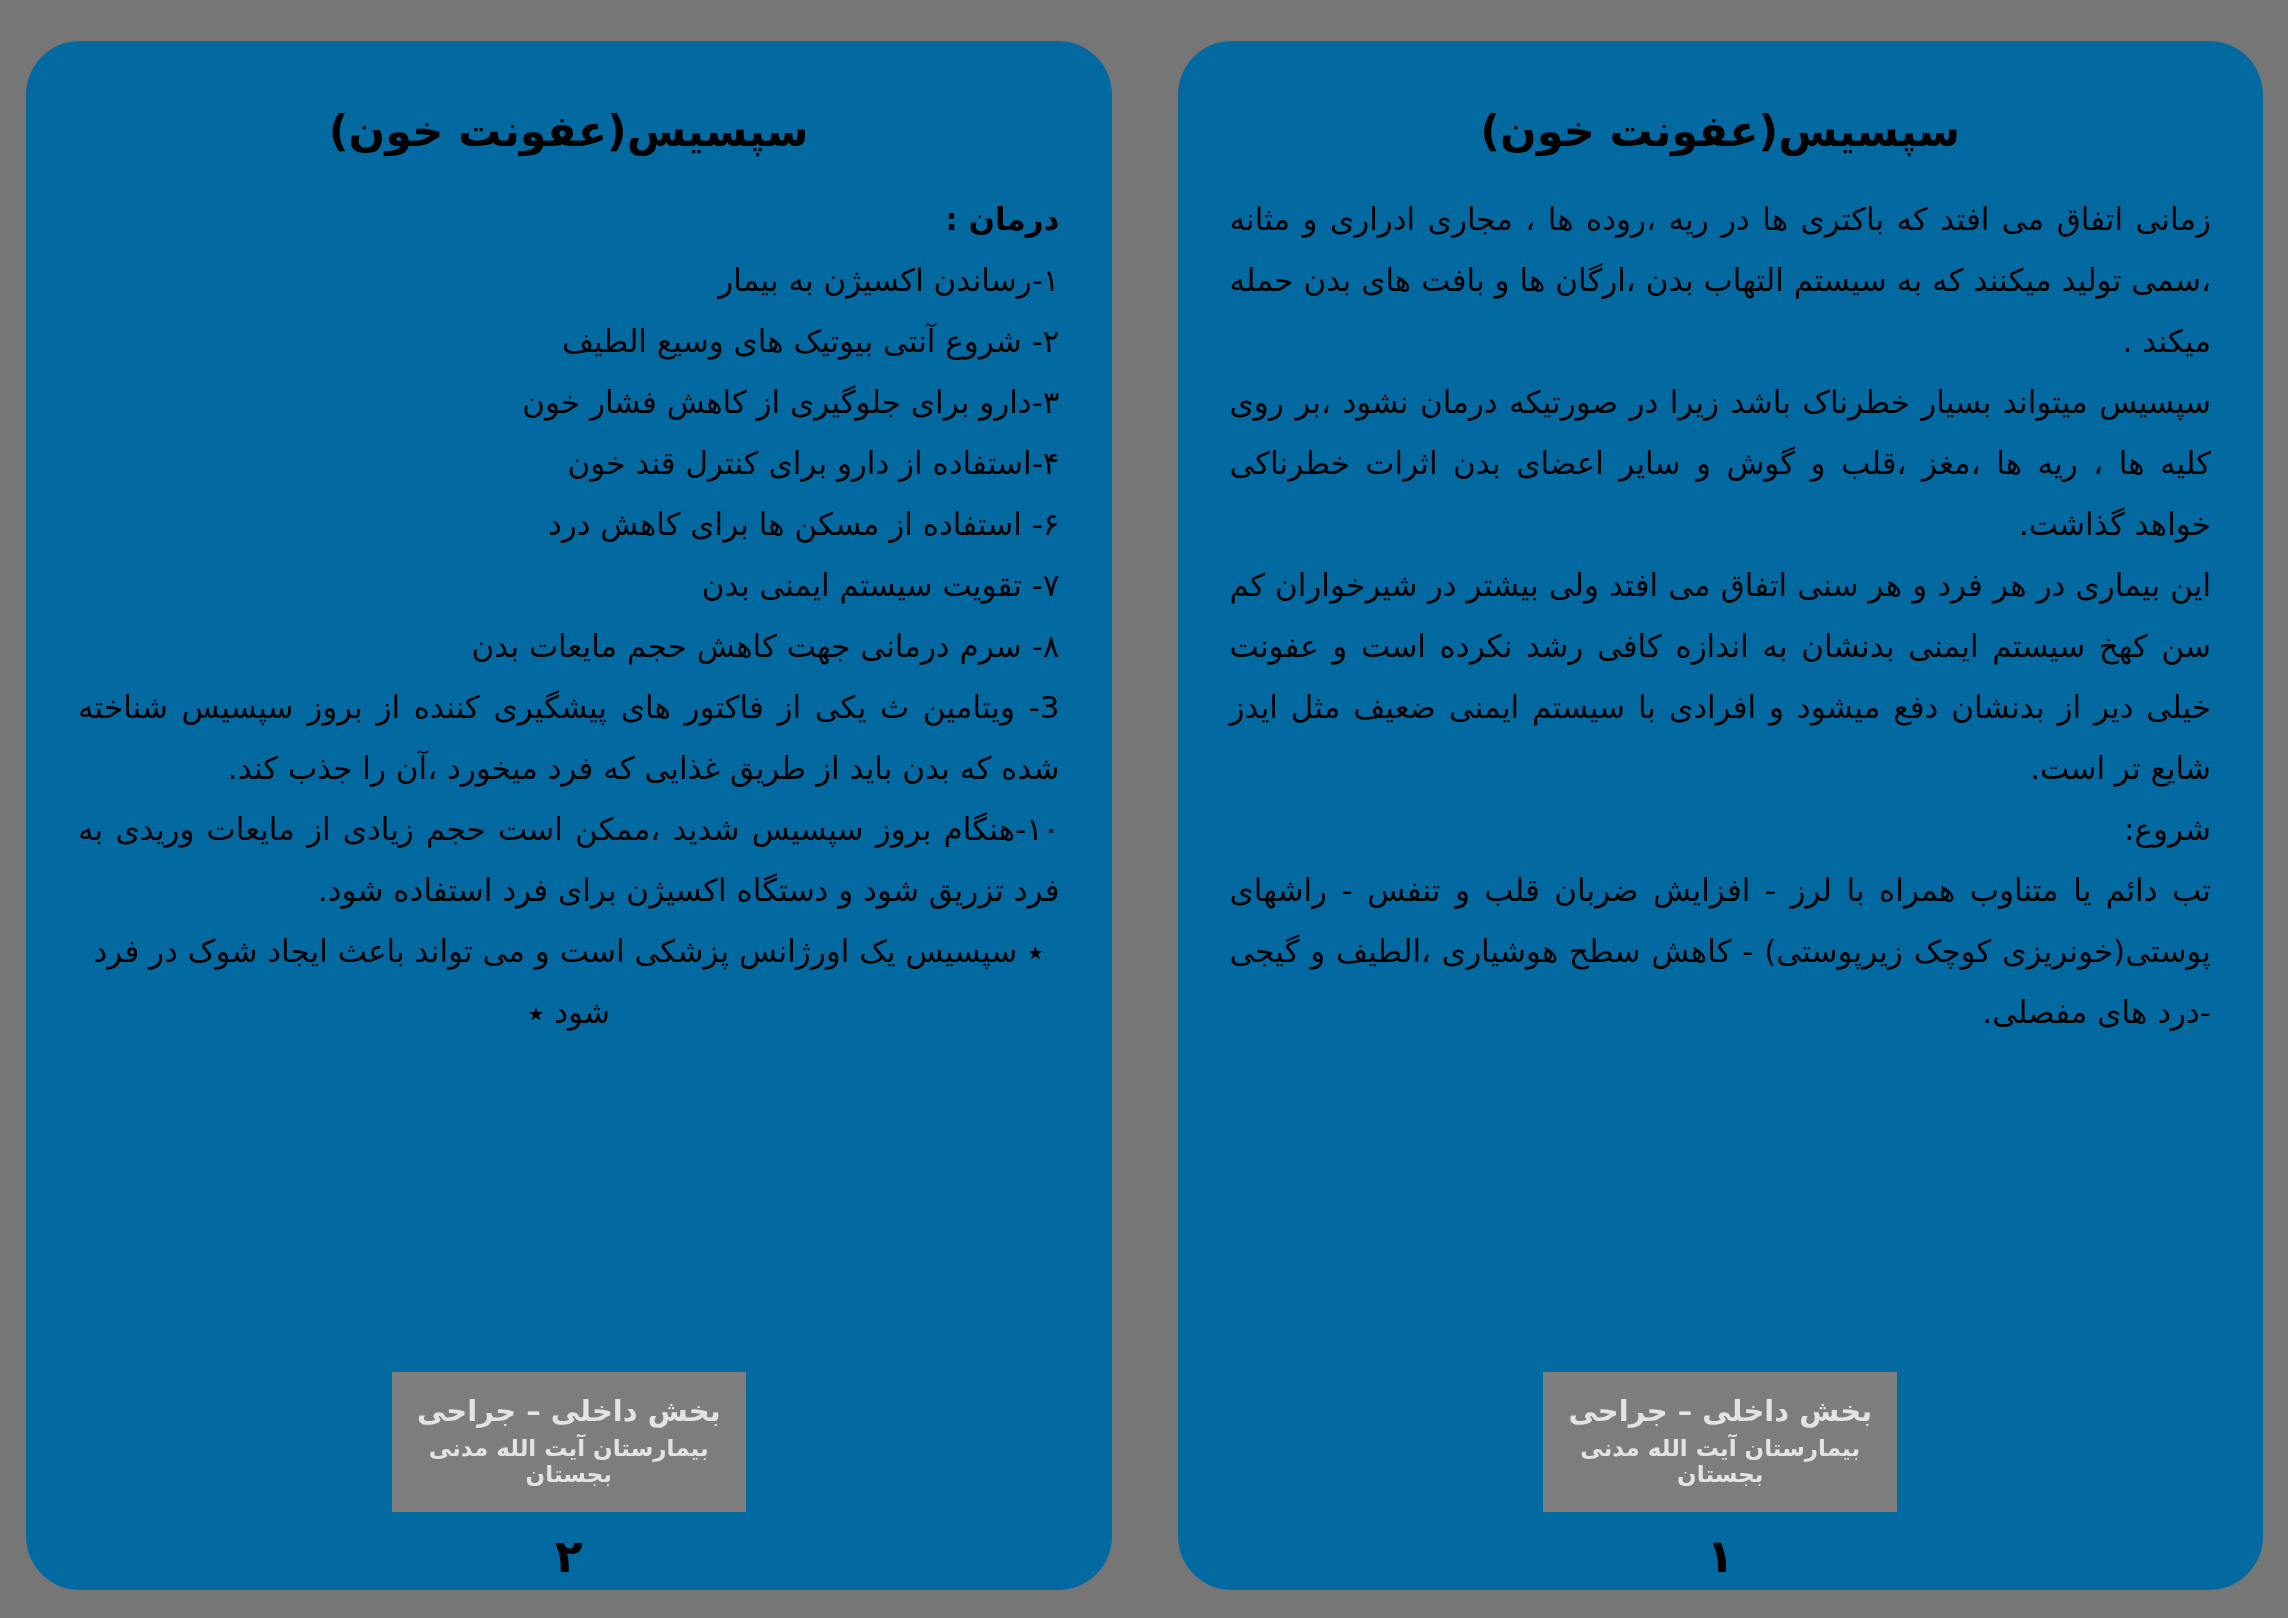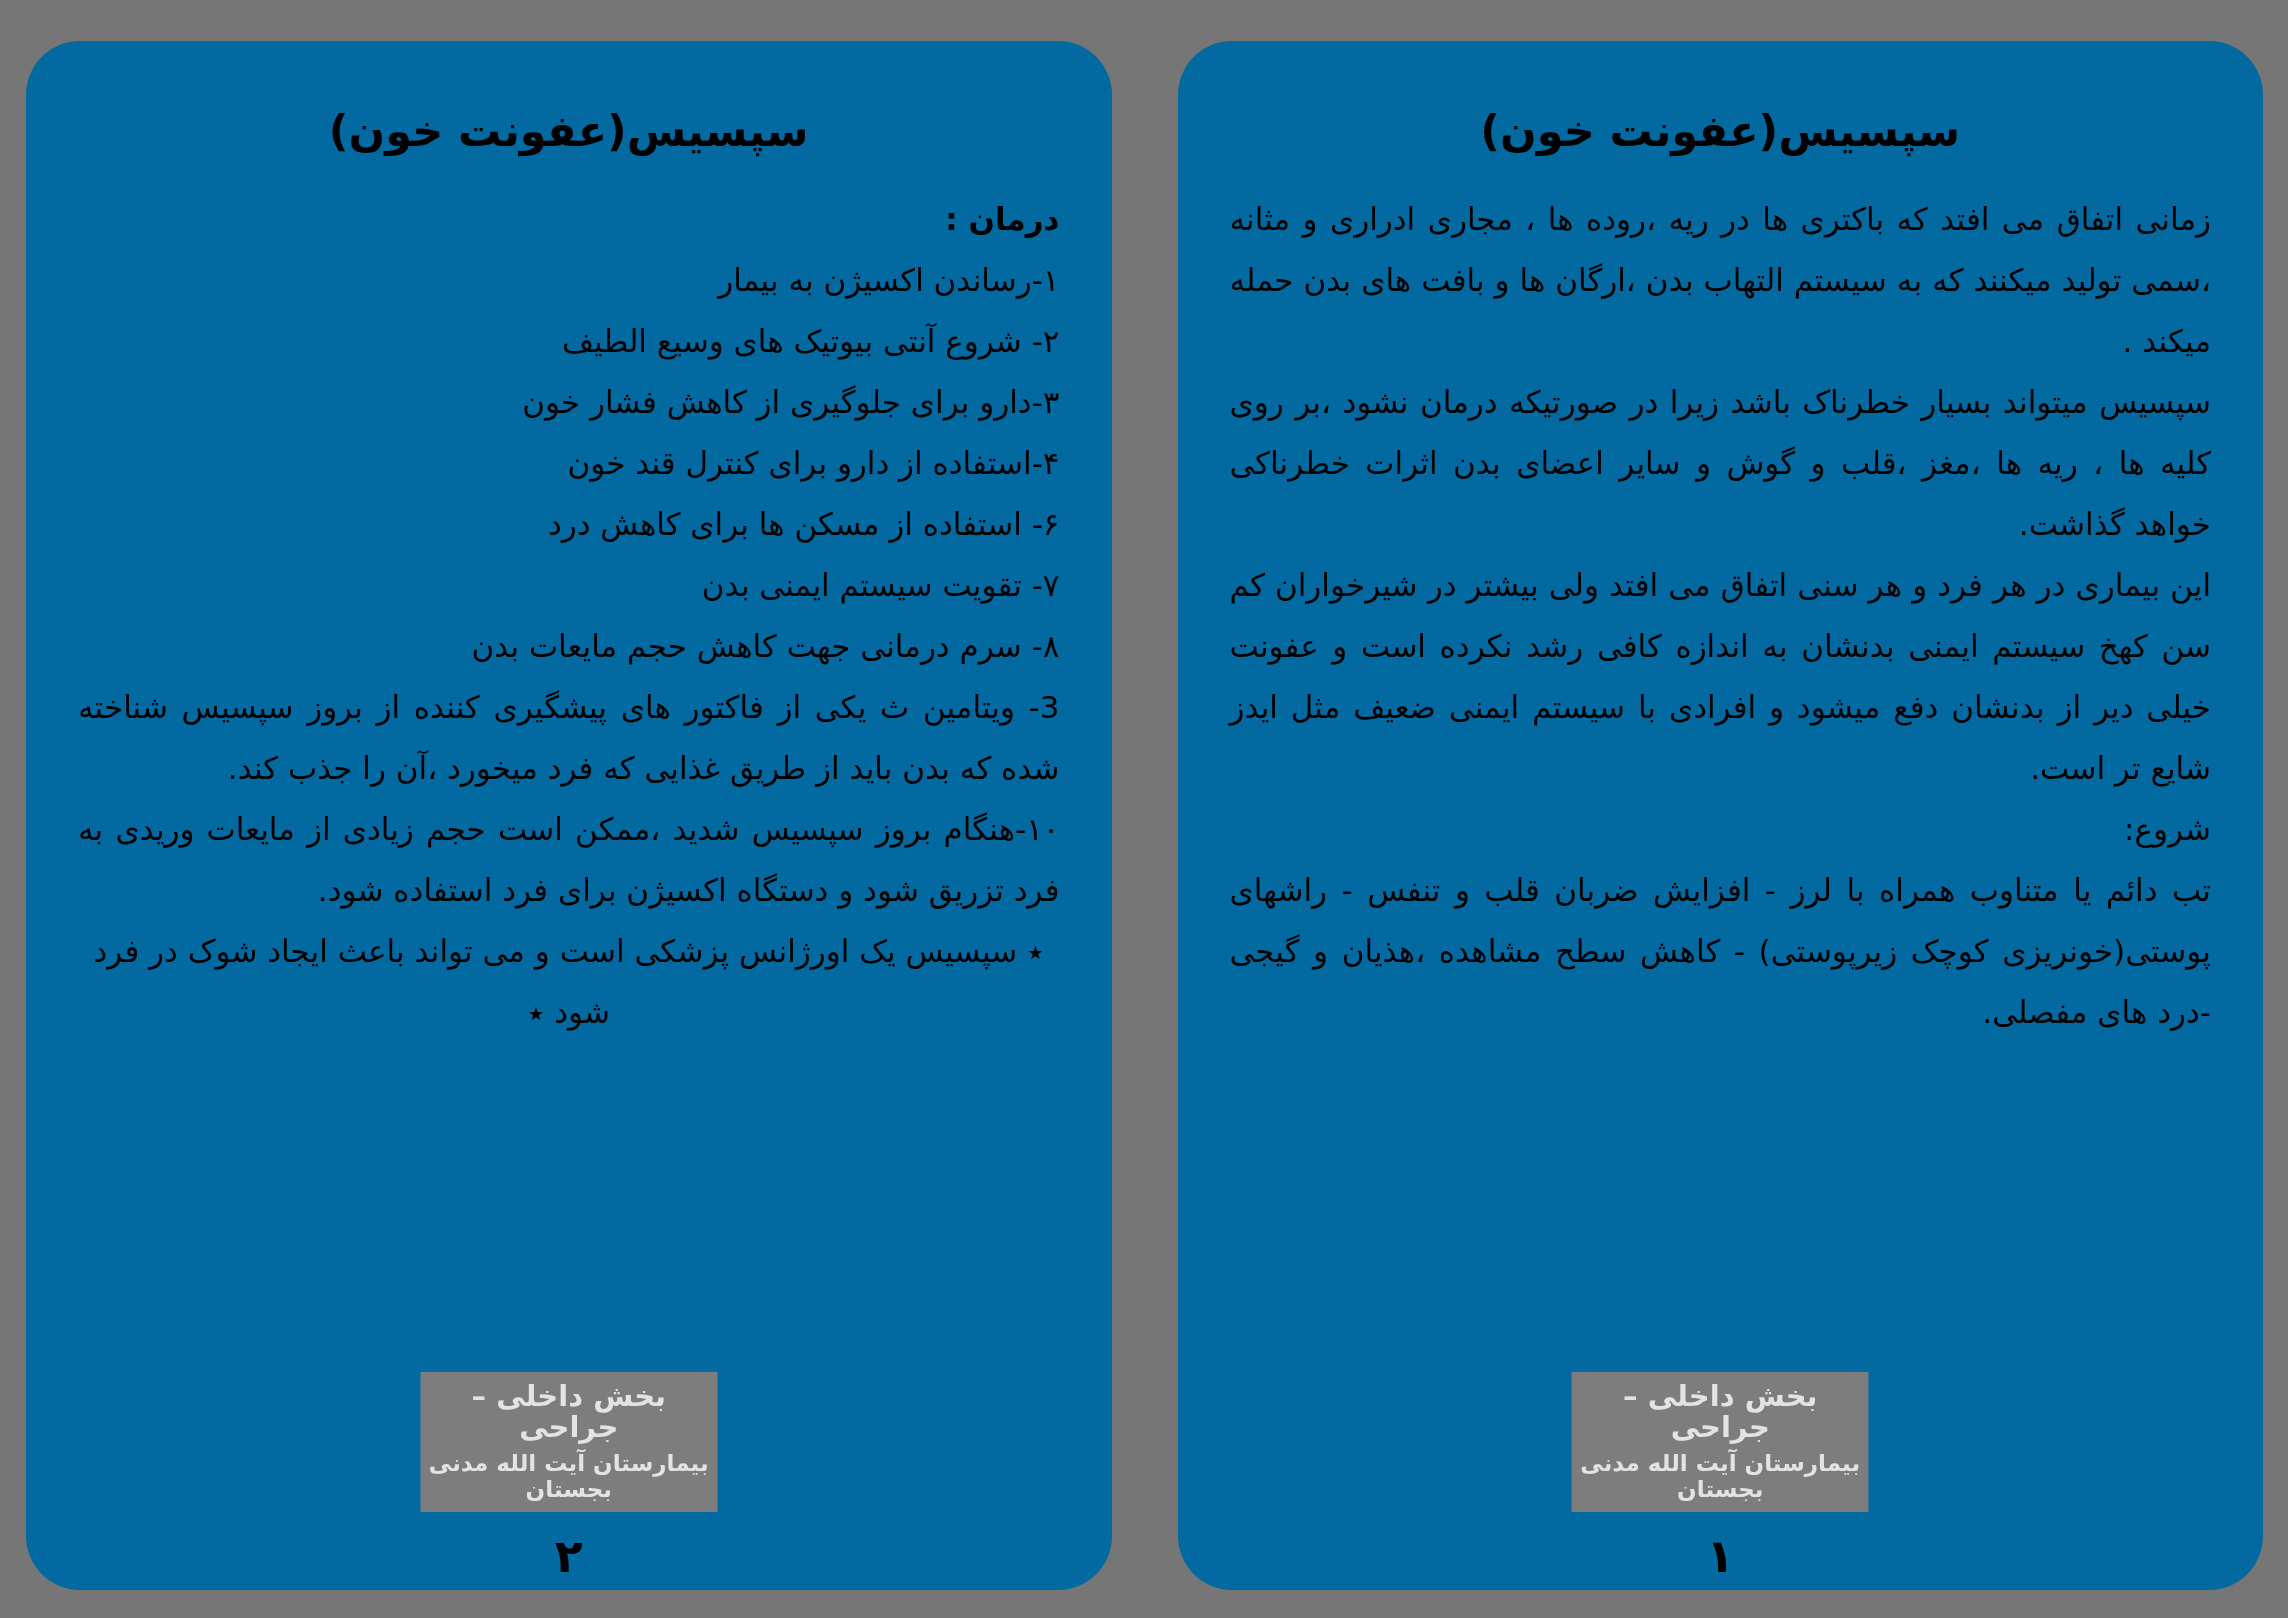--- a/index.html
+++ b/index.html
@@ -51,21 +51,21 @@
   .note {
     text-align: center;
     margin-top: 46px;
     text-align-last: center;
   }
   .footer-box {
     position: absolute;
     bottom: 78px;
     left: 50%;
     transform: translateX(-50%);
-    width: 297px;
+    width: 354px;
     height: 140px;
     background: #7d7d7d;
     color: #e3e3e3;
     display: flex;
     flex-direction: column;
     justify-content: center;
     align-items: center;
     gap: 7.4px;
     direction: rtl;
     text-align: center;
@@ -118,21 +118,21 @@
     <div class="page-number">۲</div>
   </section>
 
   <section class="page">
     <h1 class="title">سپسیس(عفونت خون)</h1>
     <div class="body-text">
       <p class="para">زمانی اتفاق می افتد که باکتری ها در ریه ،روده ها ، مجاری ادراری و مثانه ،سمی تولید میکنند که به سیستم التهاب بدن ،ارگان ها و بافت های بدن حمله میکند .</p>
       <p class="para">سپسیس میتواند بسیار خطرناک باشد زیرا در صورتیکه درمان نشود ،بر روی کلیه ها ، ریه ها ،مغز ،قلب و گوش و سایر اعضای بدن اثرات خطرناکی خواهد گذاشت.</p>
       <p class="para">این بیماری در هر فرد و هر سنی اتفاق می افتد ولی بیشتر در شیرخواران کم سن کهخ سیستم ایمنی بدنشان به اندازه کافی رشد نکرده است و عفونت خیلی دیر از بدنشان دفع میشود و افرادی با سیستم ایمنی ضعیف مثل ایدز شایع تر است.</p>
       <p class="symptoms-heading">شروع:</p>
-      <p>تب دائم یا متناوب همراه با لرز - افزایش ضربان قلب و تنفس - راشهای پوستی(خونریزی کوچک زیرپوستی) - کاهش سطح مشاهده ،هذیان و گیجی -درد های مفصلی.</p>
+      <p>تب دائم یا متناوب همراه با لرز - افزایش ضربان قلب و تنفس - راشهای پوستی(خونریزی کوچک زیرپوستی) - کاهش سطح هوشیاری ،الطیف و گیجی -درد های مفصلی.</p>
     </div>
     <div class="footer-box">
       <div class="footer-dept">بخش داخلی – جراحی</div>
       <div class="footer-hospital">بیمارستان آیت الله مدنی بجستان</div>
     </div>
     <div class="page-number">۱</div>
   </section>
 
 </div>
 

